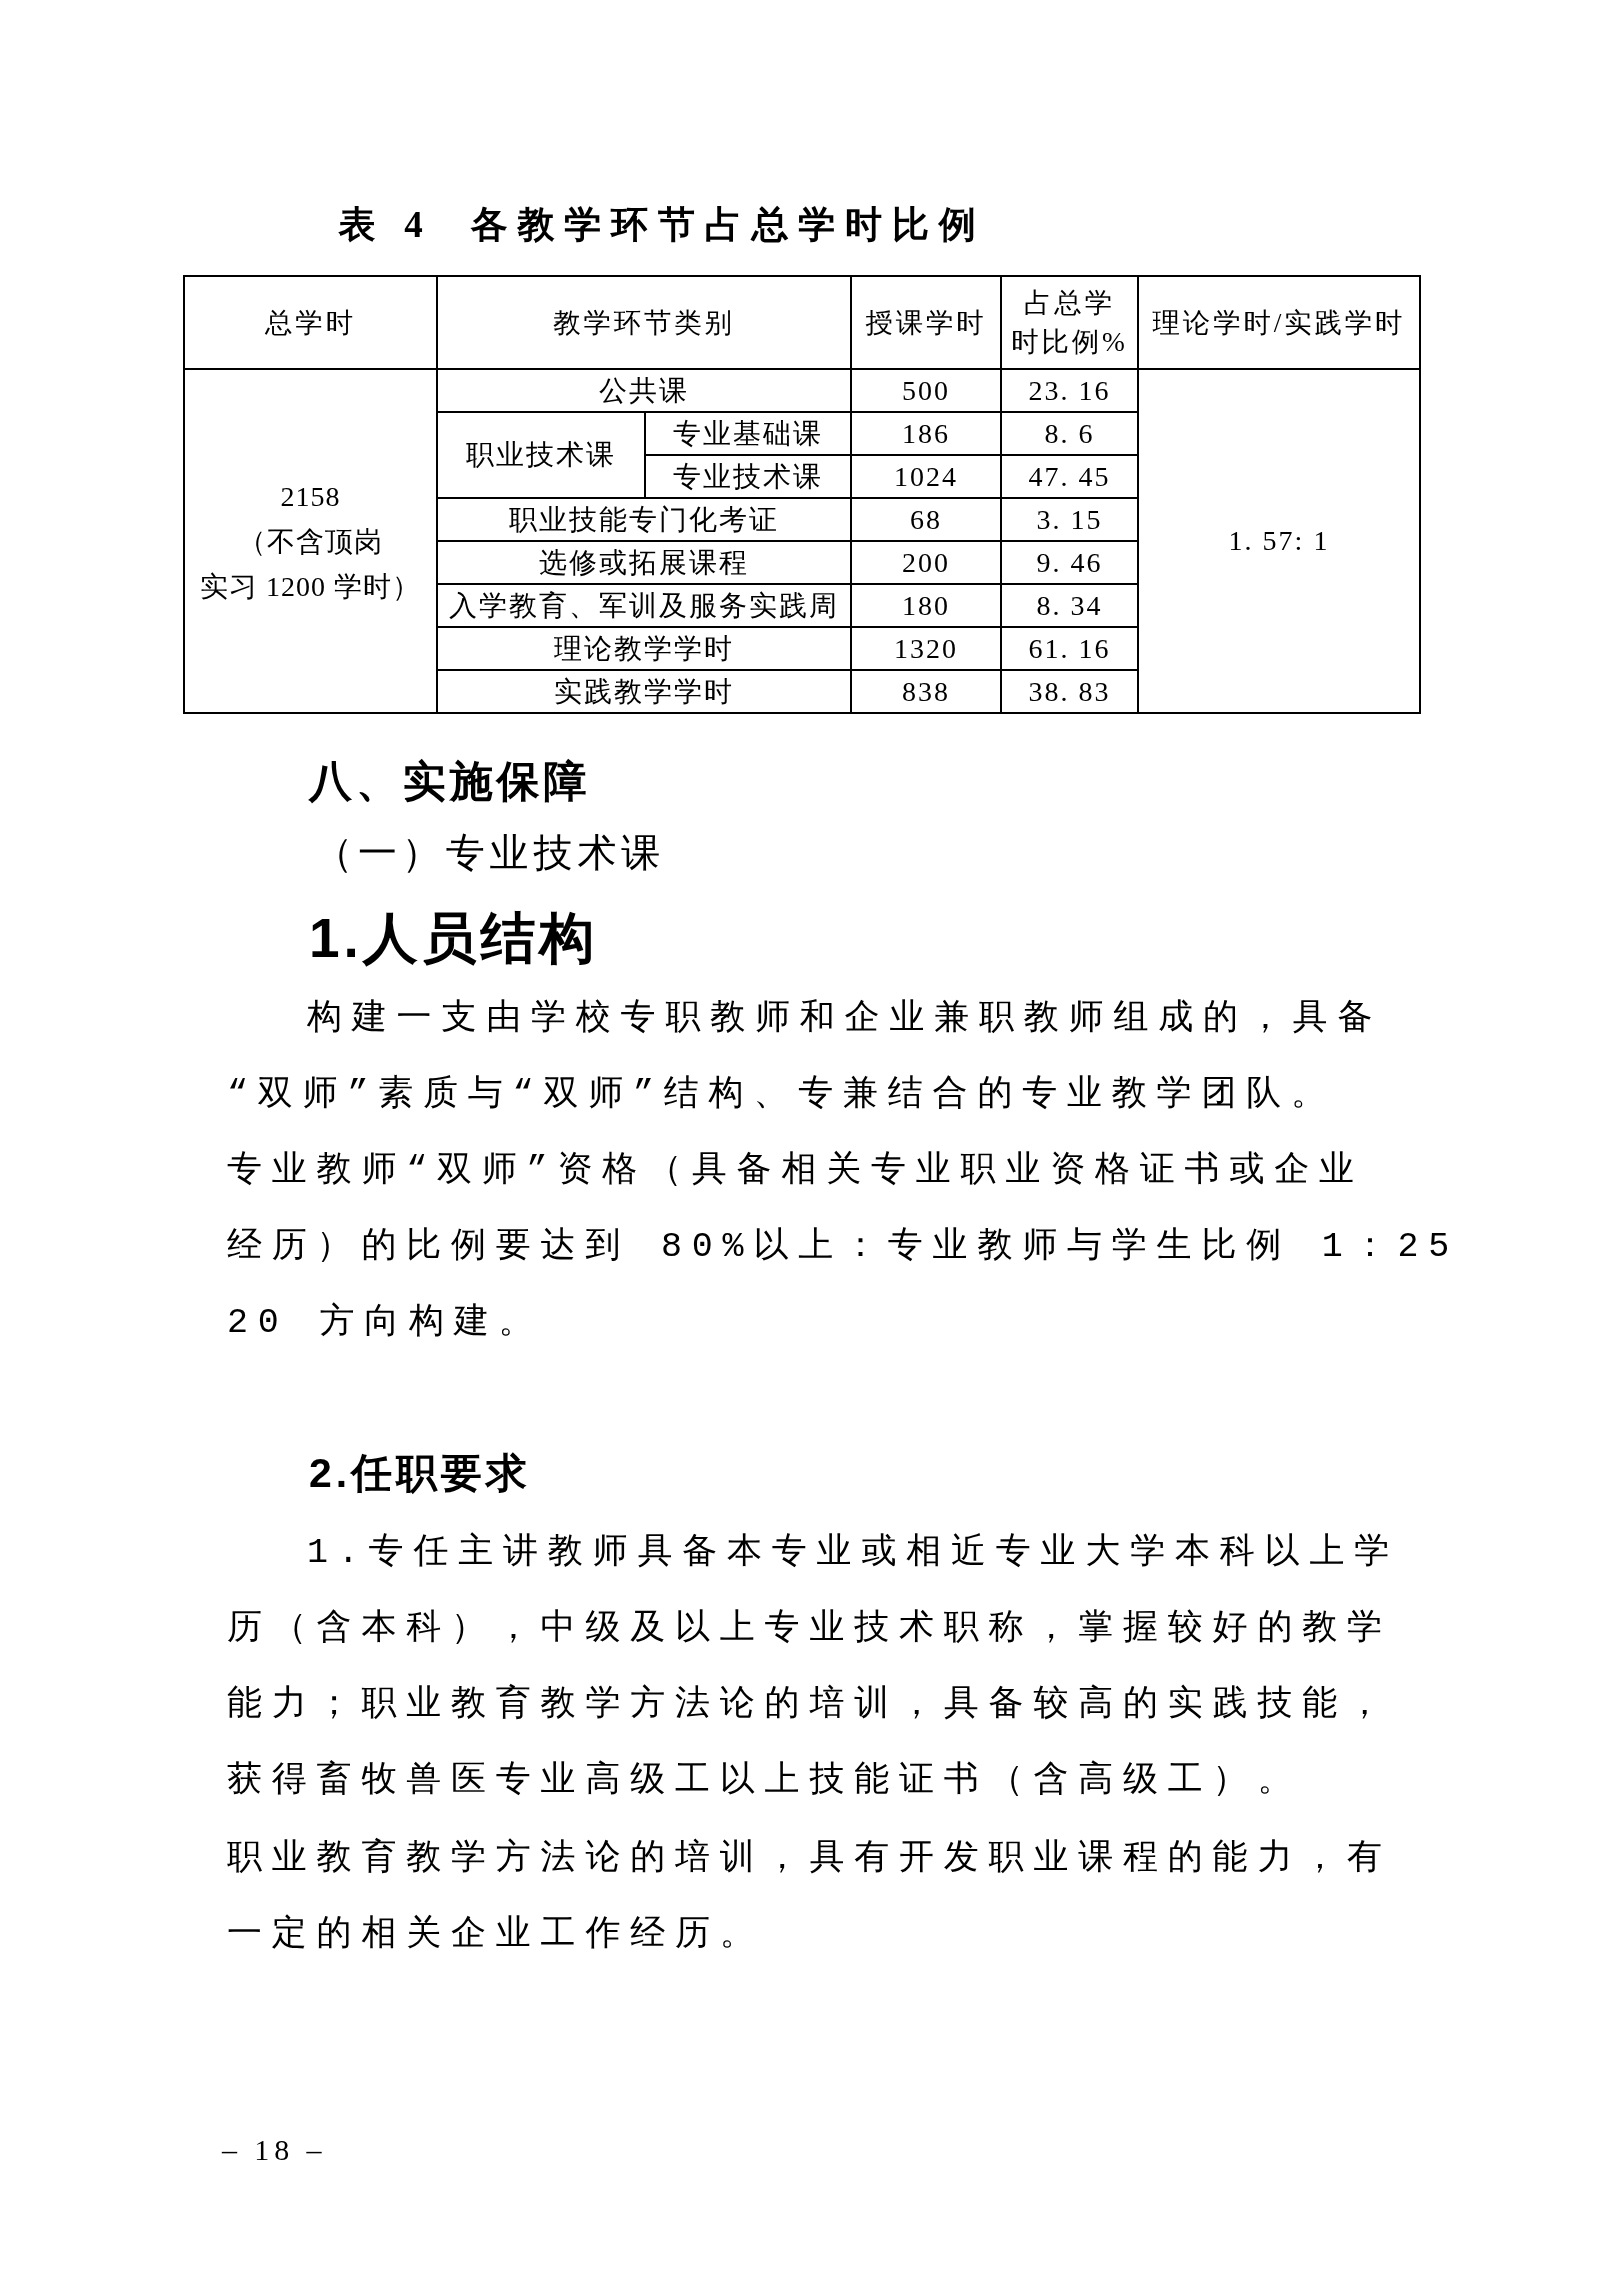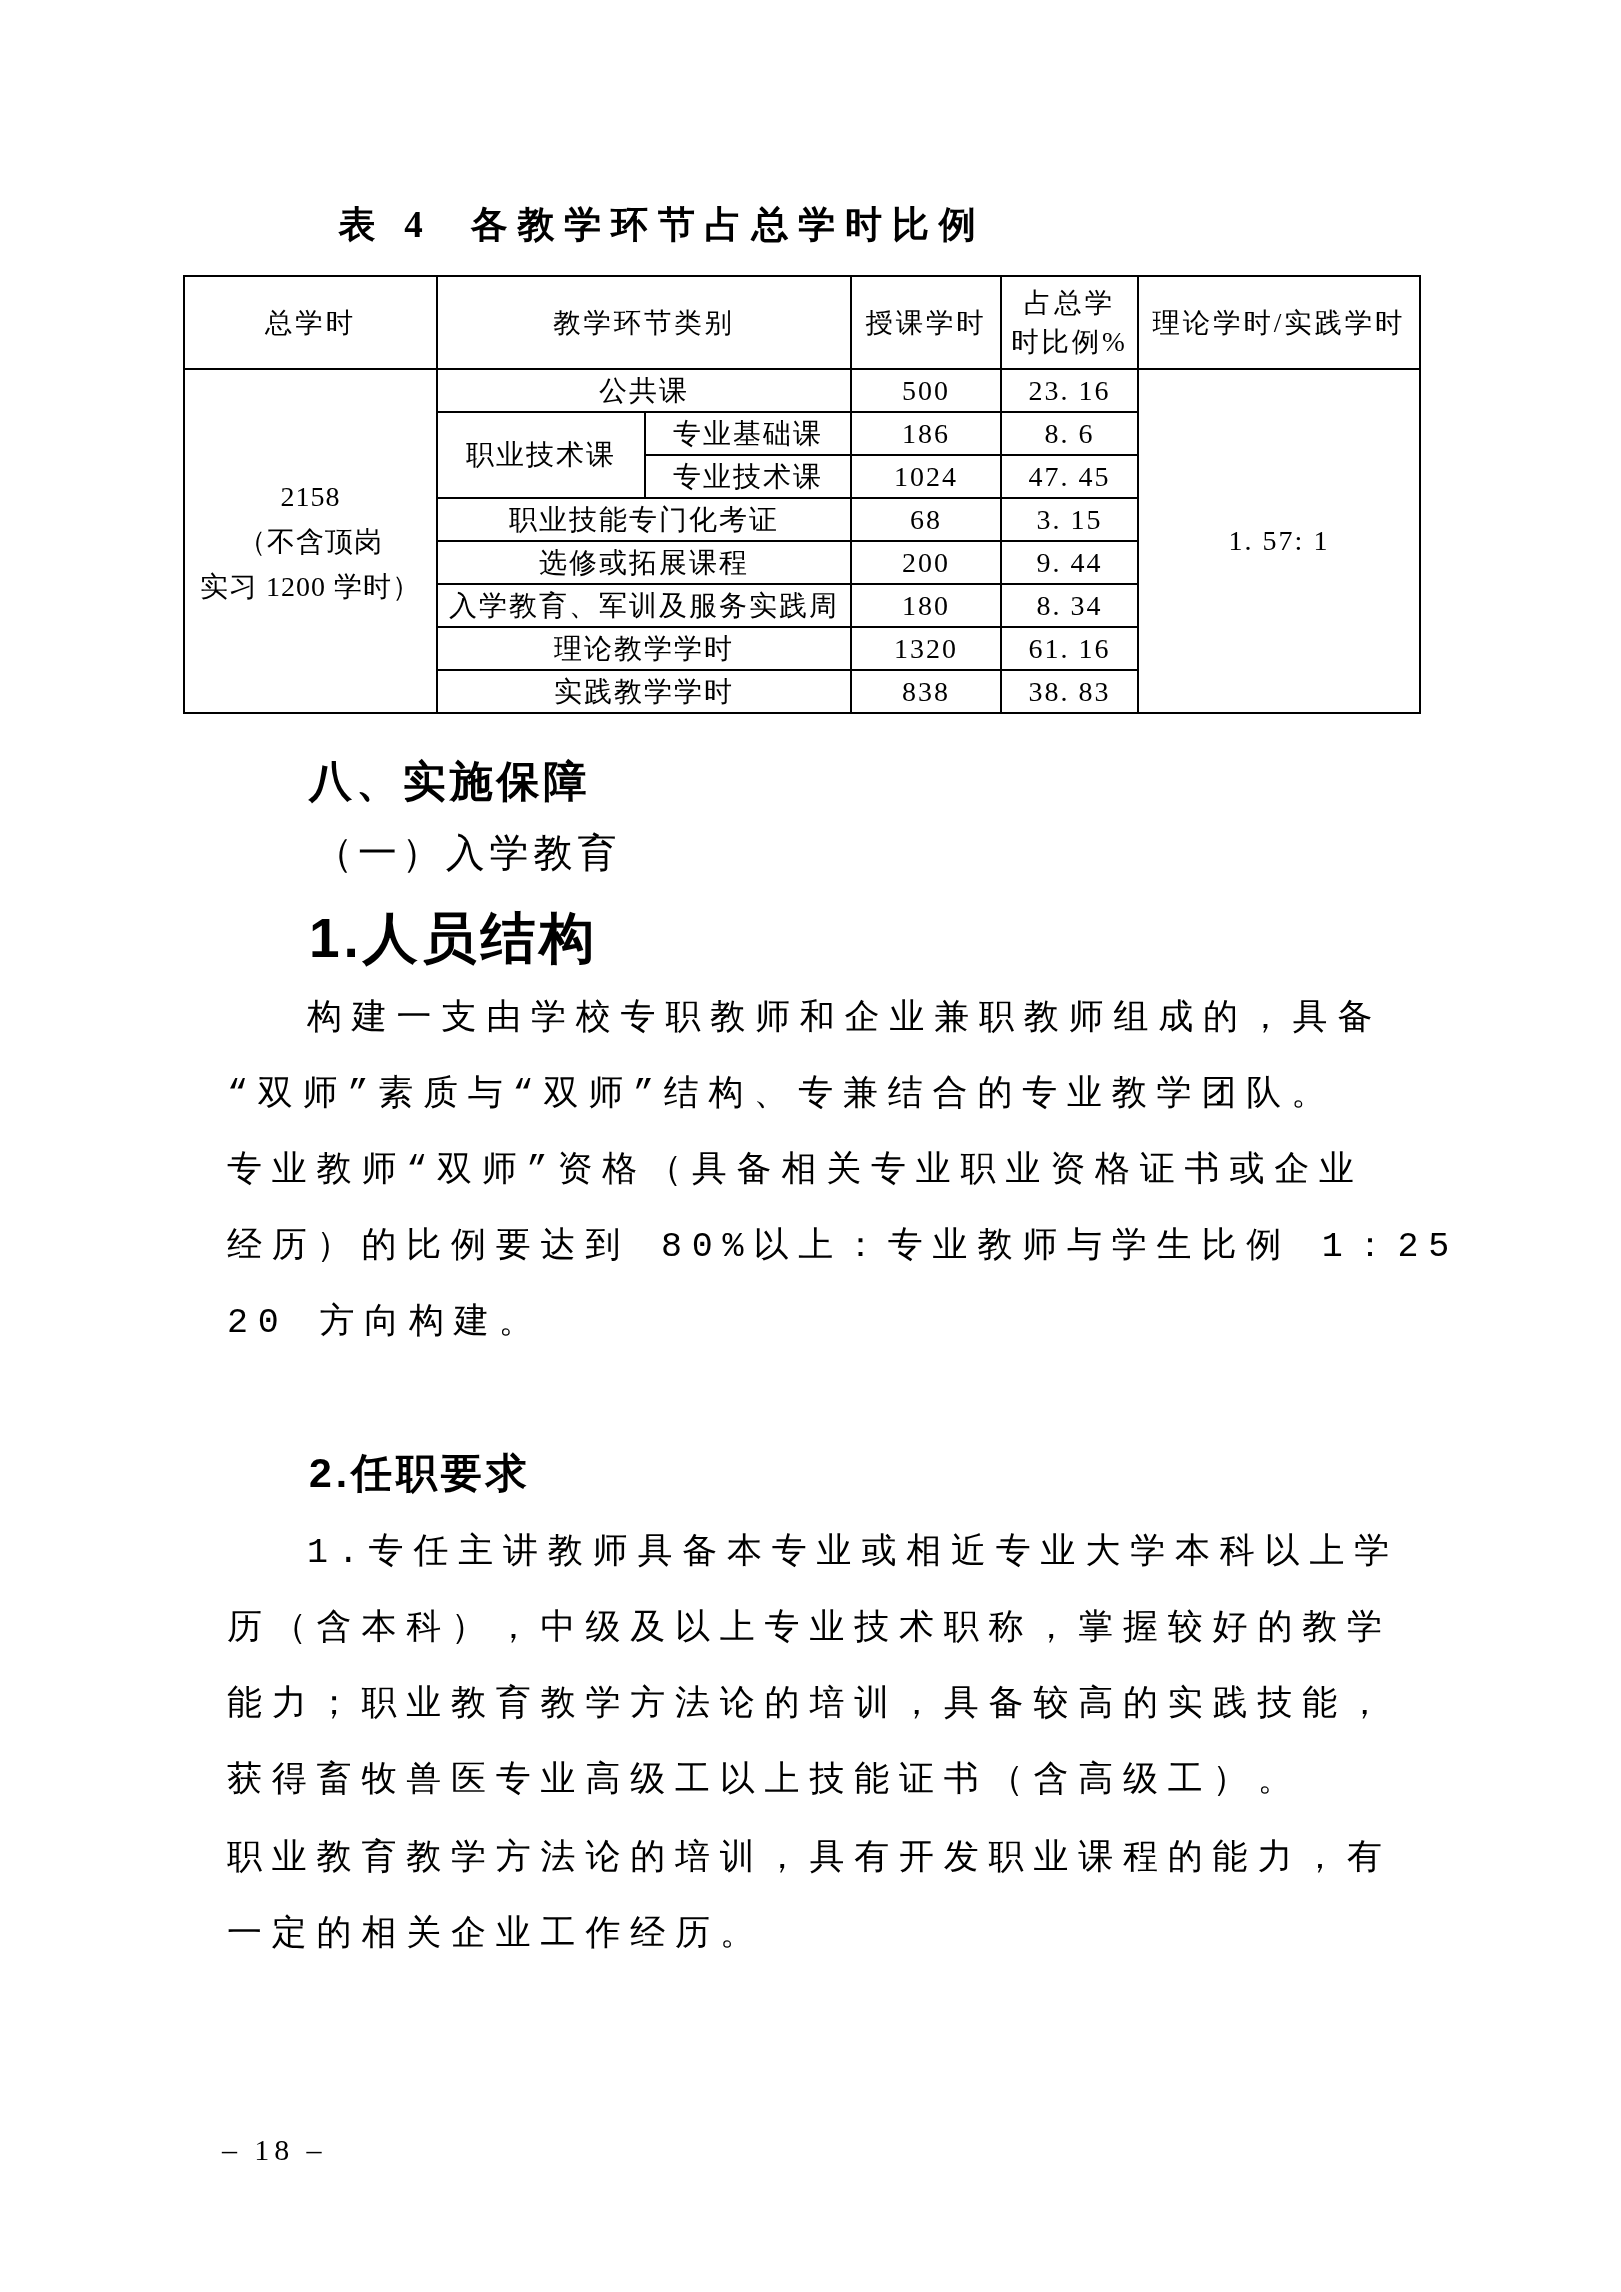--- a/index.html
+++ b/index.html
@@ -128,21 +128,21 @@
 
         <tr class="body-row">
           <td colspan="2">职业技能专门化考证</td>
           <td class="num">68</td>
           <td class="num">3. 15</td>
         </tr>
 
         <tr class="body-row">
           <td colspan="2">选修或拓展课程</td>
           <td class="num">200</td>
-          <td class="num">9. 44</td>
+          <td class="num">9. 46</td>
         </tr>
 
         <tr class="body-row">
           <td colspan="2">入学教育、军训及服务实践周</td>
           <td class="num">180</td>
           <td class="num">8. 34</td>
         </tr>
 
         <tr class="body-row">
           <td colspan="2">理论教学学时</td>
@@ -153,21 +153,21 @@
         <tr class="body-row">
           <td colspan="2">实践教学学时</td>
           <td class="num">838</td>
           <td class="num">38. 83</td>
         </tr>
       </tbody>
     </table>
   </div>
 
   <div class="h-black" id="h-sec8">八、实施保障</div>
-  <div id="h-sub1">（一）入学教育</div>
+  <div id="h-sub1">（一）专业技术课</div>
   <div class="h-black" id="h-num1">1.人员结构</div>
 
   <div class="para" id="para1">
     <div class="line first">构建一支由学校专职教师和企业兼职教师组成的，具备</div>
     <div class="line">“双师”素质与“双师”结构、专兼结合的专业教学团队。</div>
     <div class="line">专业教师“双师”资格（具备相关专业职业资格证书或企业</div>
     <div class="line">经历）的比例要达到 80%以上：专业教师与学生比例 1：25</div>
     <div class="line">20 方向构建。</div>
   </div>
 

